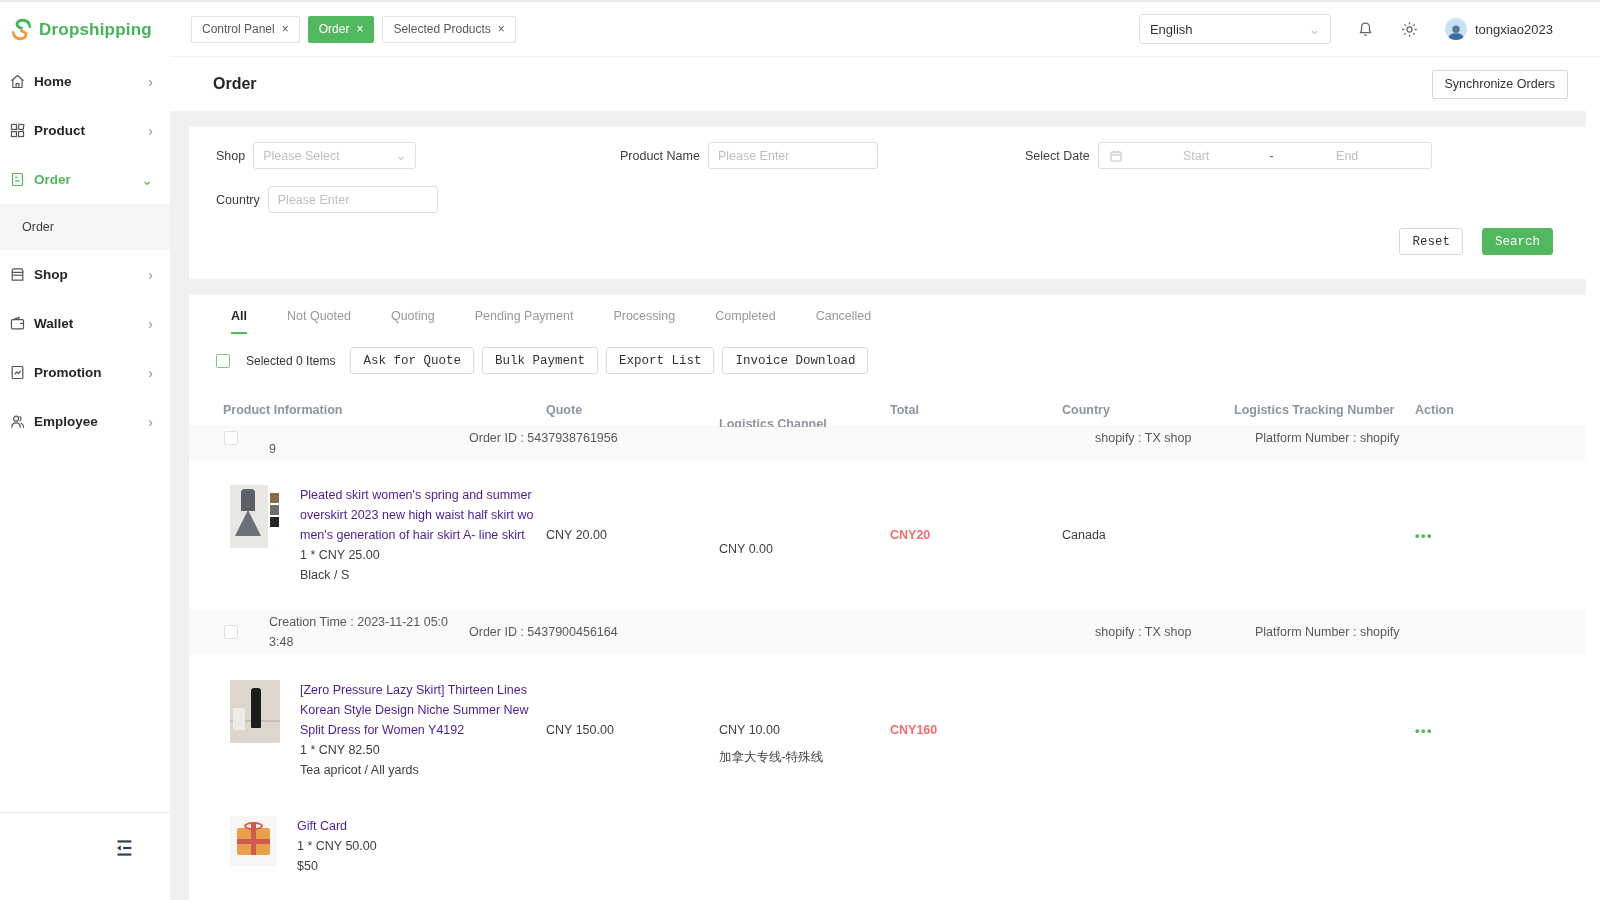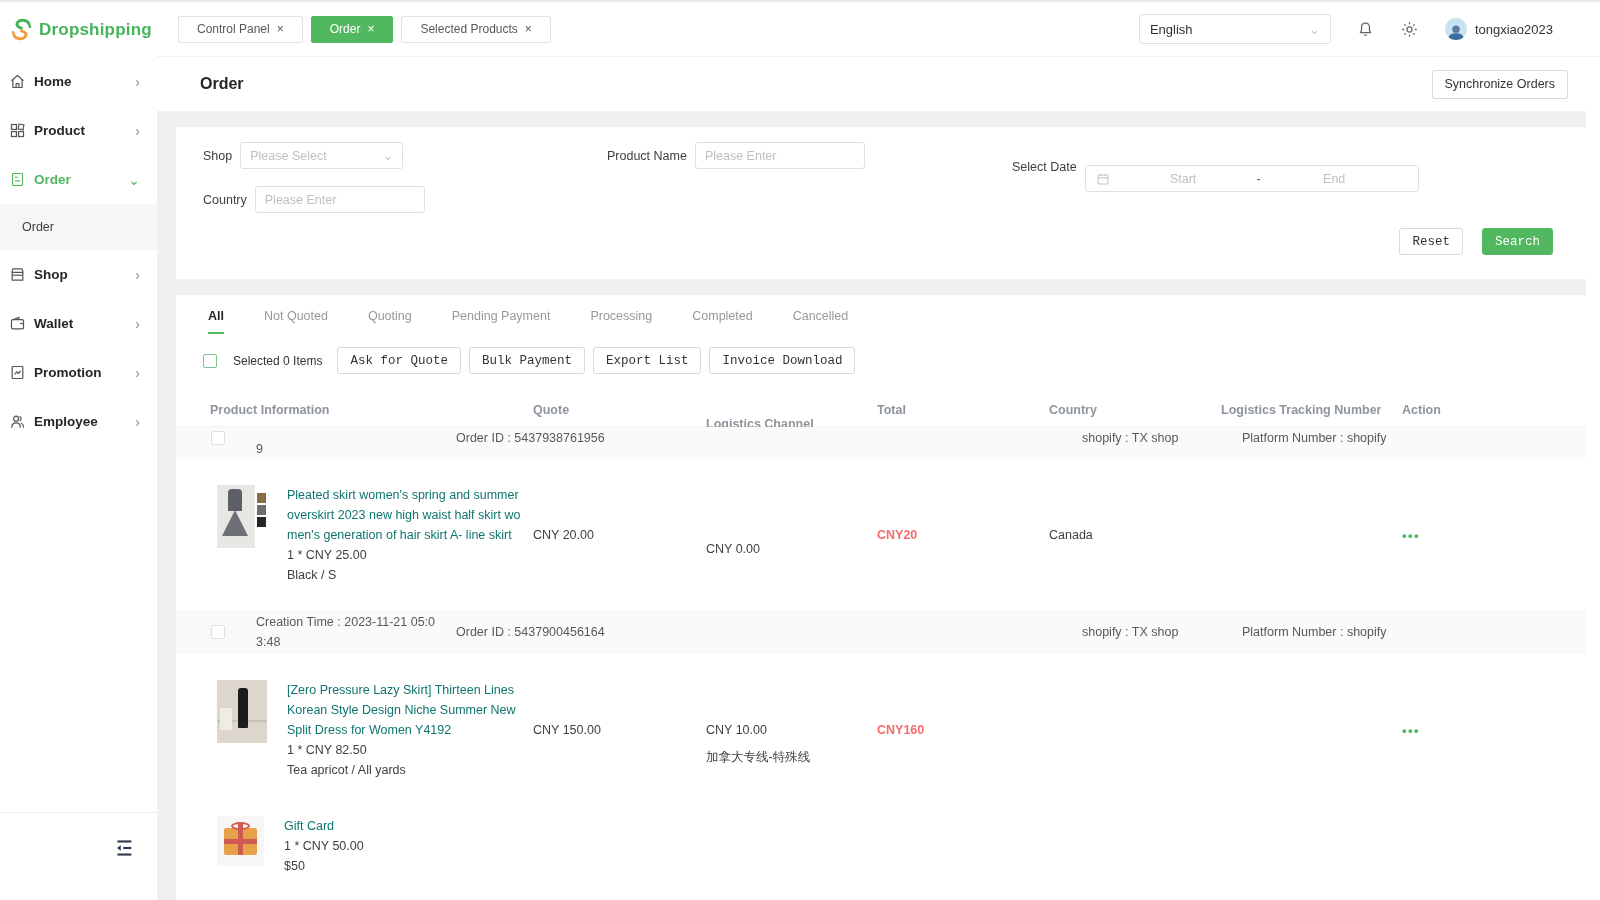--- a/index.html
+++ b/index.html
@@ -7,38 +7,38 @@
     --red:#f56c6c;
     --border:#e2e2e2;
     --txt:#333;
   }
   *{box-sizing:border-box; margin:0; padding:0;}
   html,body{width:1600px; height:900px; overflow:hidden;}
   body{font-family:"Liberation Sans", sans-serif; background:#fff; color:var(--txt);}
   .app{display:flex; width:1600px; height:900px; border-top:2px solid #e9ebed;}
 
   
-  .sidebar{width:157px; background:#fff; display:flex; flex-direction:column; flex-shrink:0;}
+  .sidebar{width:170px; background:#fff; display:flex; flex-direction:column; flex-shrink:0;}
   .logo{height:55px; display:flex; align-items:center; padding-left:8px; gap:4px;}
   .logo-text{color:#45b45a; font-size:17px; font-weight:bold; letter-spacing:.2px;}
   .nav-item{height:49px; display:flex; align-items:center; padding:0 17px 0 9px; cursor:pointer; color:#262626;}
   .nav-item .nicon{width:17px; height:17px; margin-right:8px; color:#555; display:flex; align-items:center;}
   .nav-item .nlabel{font-size:13.5px; font-weight:600;}
   .nav-item .chev{margin-left:auto; color:#8c8c8c; font-size:14px; line-height:1;}
   .nav-item.active, .nav-item.active .nicon{color:var(--green);}
   .nav-item.active .chev{color:var(--green);}
   .submenu{height:46px; background:#f5f6f7; display:flex; align-items:center; padding-left:22px; font-size:12.5px; color:#404040; cursor:pointer;}
   .sidebar-spacer{flex:1;}
   .sidebar-bottom{border-top:1px solid #ededed; height:88px; padding:26px 0 0 114px;}
   .collapse-btn{width:20px; height:18px; color:#2e3a4d; cursor:pointer;}
 
   
   .main-col{flex:1; display:flex; flex-direction:column; min-width:0;}
   .topbar{height:55px; background:#fff; border-bottom:1px solid #f0f0f0; display:flex; align-items:center; padding:0 47px 0 21px;}
-  .wtab{height:27px; padding:0 18px; border:1px solid var(--border); border-radius:2px; background:#fff; font-size:12px; color:#595959; display:flex; align-items:center; gap:7px; margin-right:8px; cursor:pointer;}
+  .wtab{height:27px; padding:0 10px; border:1px solid var(--border); border-radius:2px; background:#fff; font-size:12px; color:#595959; display:flex; align-items:center; gap:7px; margin-right:8px; cursor:pointer;}
   .wtab .close{color:inherit; font-size:12px; line-height:1;}
   .wtab.active{background:var(--green); border-color:var(--green); color:#fff;}
   .top-right{margin-left:auto; display:flex; align-items:center;}
   .lang-select{width:192px; height:30px; border:1px solid #e0e0e0; border-radius:3px; display:flex; align-items:center; padding:0 10px; font-size:13px; color:#333; cursor:pointer;}
   .lang-select .chev{margin-left:auto; color:#c0c4cc; font-size:13px;}
   .tb-icon{width:19px; height:19px; color:#666; margin-left:25px; cursor:pointer;}
   .avatar{width:22px; height:22px; border-radius:50%; background:#c8e2f2; margin-left:26px; overflow:hidden; display:flex; align-items:flex-end; justify-content:center; cursor:pointer;}
   .username{font-size:13px; color:#333; margin-left:8px; cursor:pointer;}
 
   .title-band{height:54px; background:#fff; display:flex; align-items:center; padding:0 32px 0 43px;}
@@ -52,31 +52,31 @@
   .fgroup{position:absolute; display:flex; align-items:center; font-size:12.5px; color:#404040;}
   .fg-shop{left:27px; top:15px;}
   .fg-pname{left:431px; top:15px;}
   .fg-date{left:836px; top:15px;}
   .fg-country{left:27px; top:59px;}
   .flabel{margin-right:8px; white-space:nowrap;}
   .fselect{width:163px; height:27px; border:1px solid #dcdfe6; border-radius:3px; display:flex; align-items:center; padding:0 9px; color:#bfbfbf; cursor:pointer; background:#fff;}
   .fselect .chev{margin-left:auto; color:#c0c4cc;}
   .finput{width:170px; height:27px; border:1px solid #dcdfe6; border-radius:3px; padding:0 9px; font-size:12.5px; font-family:inherit; color:#404040; background:#fff;}
   .finput::placeholder{color:#bfbfbf;}
-  .datebox{width:334px; height:27px; border:1px solid #dcdfe6; border-radius:3px; display:flex; align-items:center; padding:0 10px; background:#fff; cursor:pointer;margin-top:23px;}
+  .datebox{width:334px; height:27px; border:1px solid #dcdfe6; border-radius:3px; display:flex; align-items:center; padding:0 10px; background:#fff; cursor:pointer;}
   .datebox .cal{width:14px; height:14px; color:#c0c4cc; flex-shrink:0;}
   .datebox .ph{flex:1; text-align:center; color:#bfbfbf;}
   .datebox .dash{color:#595959;}
   .fbtns{position:absolute; right:33px; top:101px; display:flex; gap:19px;}
   .btn{height:27px; padding:0 12px; border:1px solid #d9d9d9; border-radius:3px; background:#fff; font-size:12.5px; color:#333; cursor:pointer; font-family:Liberation Mono, monospace;}
   .btn.primary{background:var(--green); border-color:var(--green); color:#fff;}
 
   
   .list-card{flex:1; background:#fff; margin-top:16px; padding-top:14px; overflow:hidden; display:flex; flex-direction:column;}
-  .status-tabs{display:flex; gap:40px; margin-left:32px; font-size:12.5px; color:#999;}
+  .status-tabs{display:flex; gap:40px; margin-left:42px; font-size:12.5px; color:#999;}
   .stab{padding-bottom:9px; cursor:pointer; border-bottom:2px solid transparent;}
   .stab.active{color:#262626; font-weight:bold; border-bottom-color:var(--green);}
   .toolbar{display:flex; align-items:center; margin:13px 0 0 27px; gap:8px;}
   .cb{width:14px; height:14px; border:1px solid #dcdfe6; border-radius:2px; background:#fff; flex-shrink:0; cursor:pointer;}
   .cb.green{border-color:#7cc487;}
   .sel-text{font-size:12px; color:#333; margin:0 7px 0 8px;}
 
   .thead{display:flex; align-items:center; height:34px; margin-top:19px; font-size:12.5px; font-weight:bold; color:#8f959e; border-bottom:1px solid #f5f5f5; flex-shrink:0;}
   .c-p{width:357px; flex-shrink:0;}
   .c-q{width:173px; flex-shrink:0;}
@@ -96,21 +96,21 @@
   .band .oid{position:absolute; left:280px; top:50%; transform:translateY(-50%);}
   .band .bshop{position:absolute; left:906px; top:50%; transform:translateY(-50%);}
   .band .bplatform{position:absolute; left:1066px; top:50%; transform:translateY(-50%);}
 
   .prow{display:flex; align-items:center; font-size:12.5px; color:#404040;}
   .prow .c-p{display:flex; align-items:flex-start; gap:20px; padding-left:41px;}
   .prow1{height:150px;}
   .prow2{height:152px;}
   .prow.giftrow{height:160px; align-items:flex-start; padding-top:10px;}
   .pinfo{width:237px; line-height:20px;}
-  .ptitle{word-break:break-all; color:#0f766e;}
+  .ptitle{word-break:break-all; color:#4c1d95;}
   .c-t{color:var(--red); font-weight:bold;}
   .lg2{margin-top:12px;}
   .dots{color:var(--green); letter-spacing:1.5px; font-size:13px; cursor:pointer; font-weight:bold;}
 
   
   .pimg{width:50px; height:63px; flex-shrink:0; position:relative; overflow:hidden; border-radius:1px;}
   .pimg-skirt{background:#eceae7; display:flex;}
   .pimg-skirt .photo{flex:1; position:relative; background:#e9e7e4;}
   .pimg-skirt .fig-top{position:absolute; left:11px; top:4px; width:14px; height:22px; background:#5d6067; border-radius:4px 4px 0 0;}
   .pimg-skirt .fig-skirt{position:absolute; left:5px; top:25px; width:0; height:0; border-left:13px solid transparent; border-right:13px solid transparent; border-top:0; border-bottom:26px solid #6d7077;}

